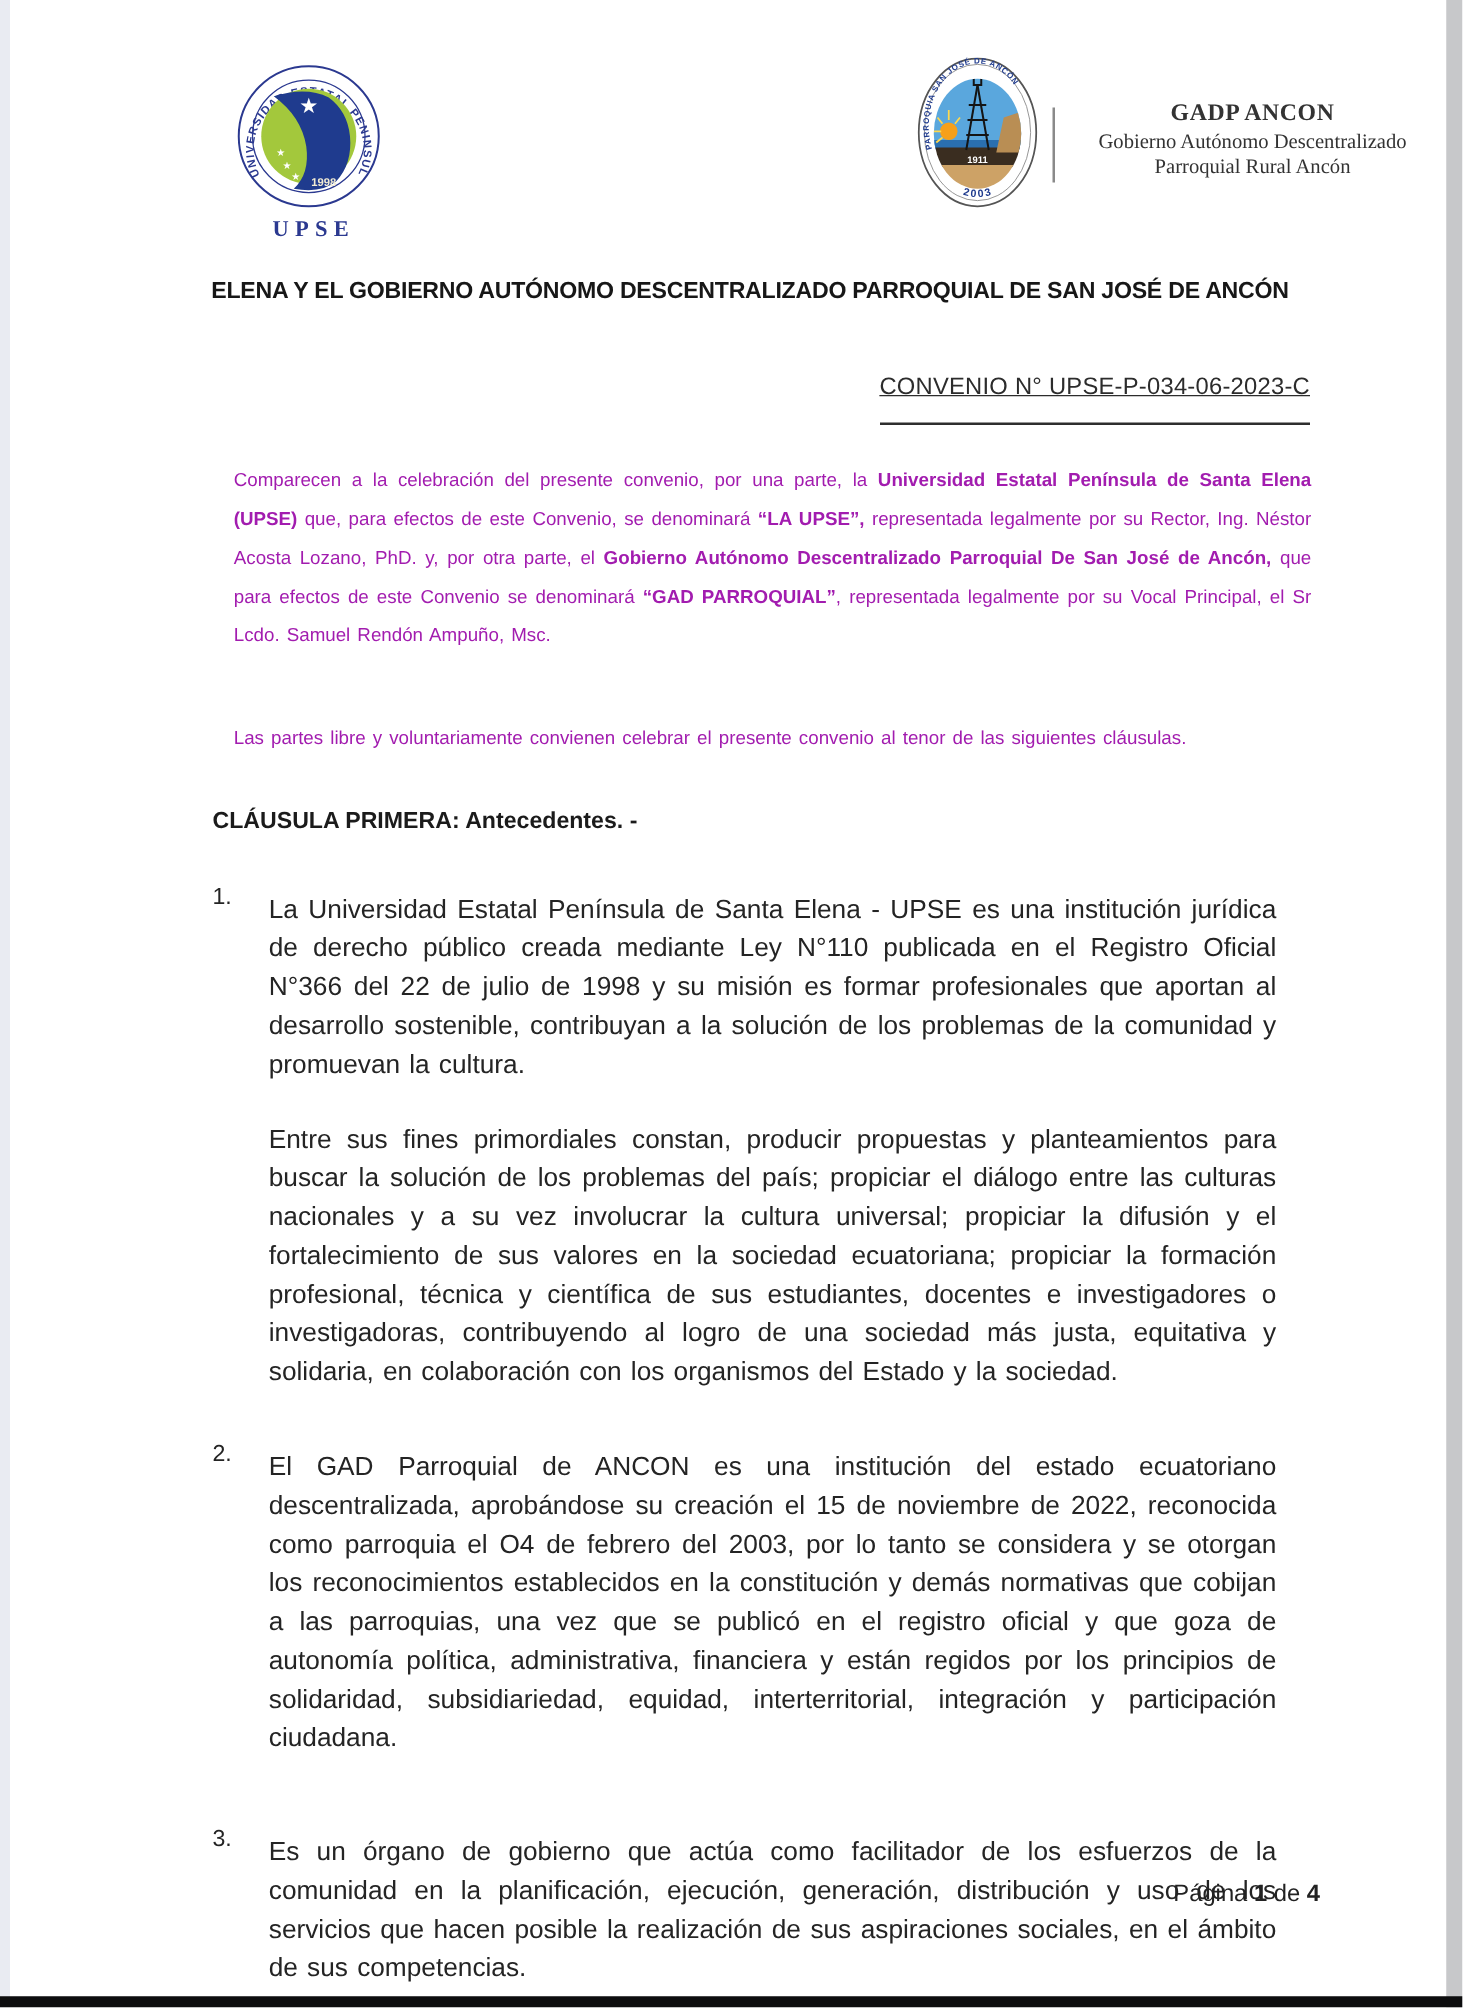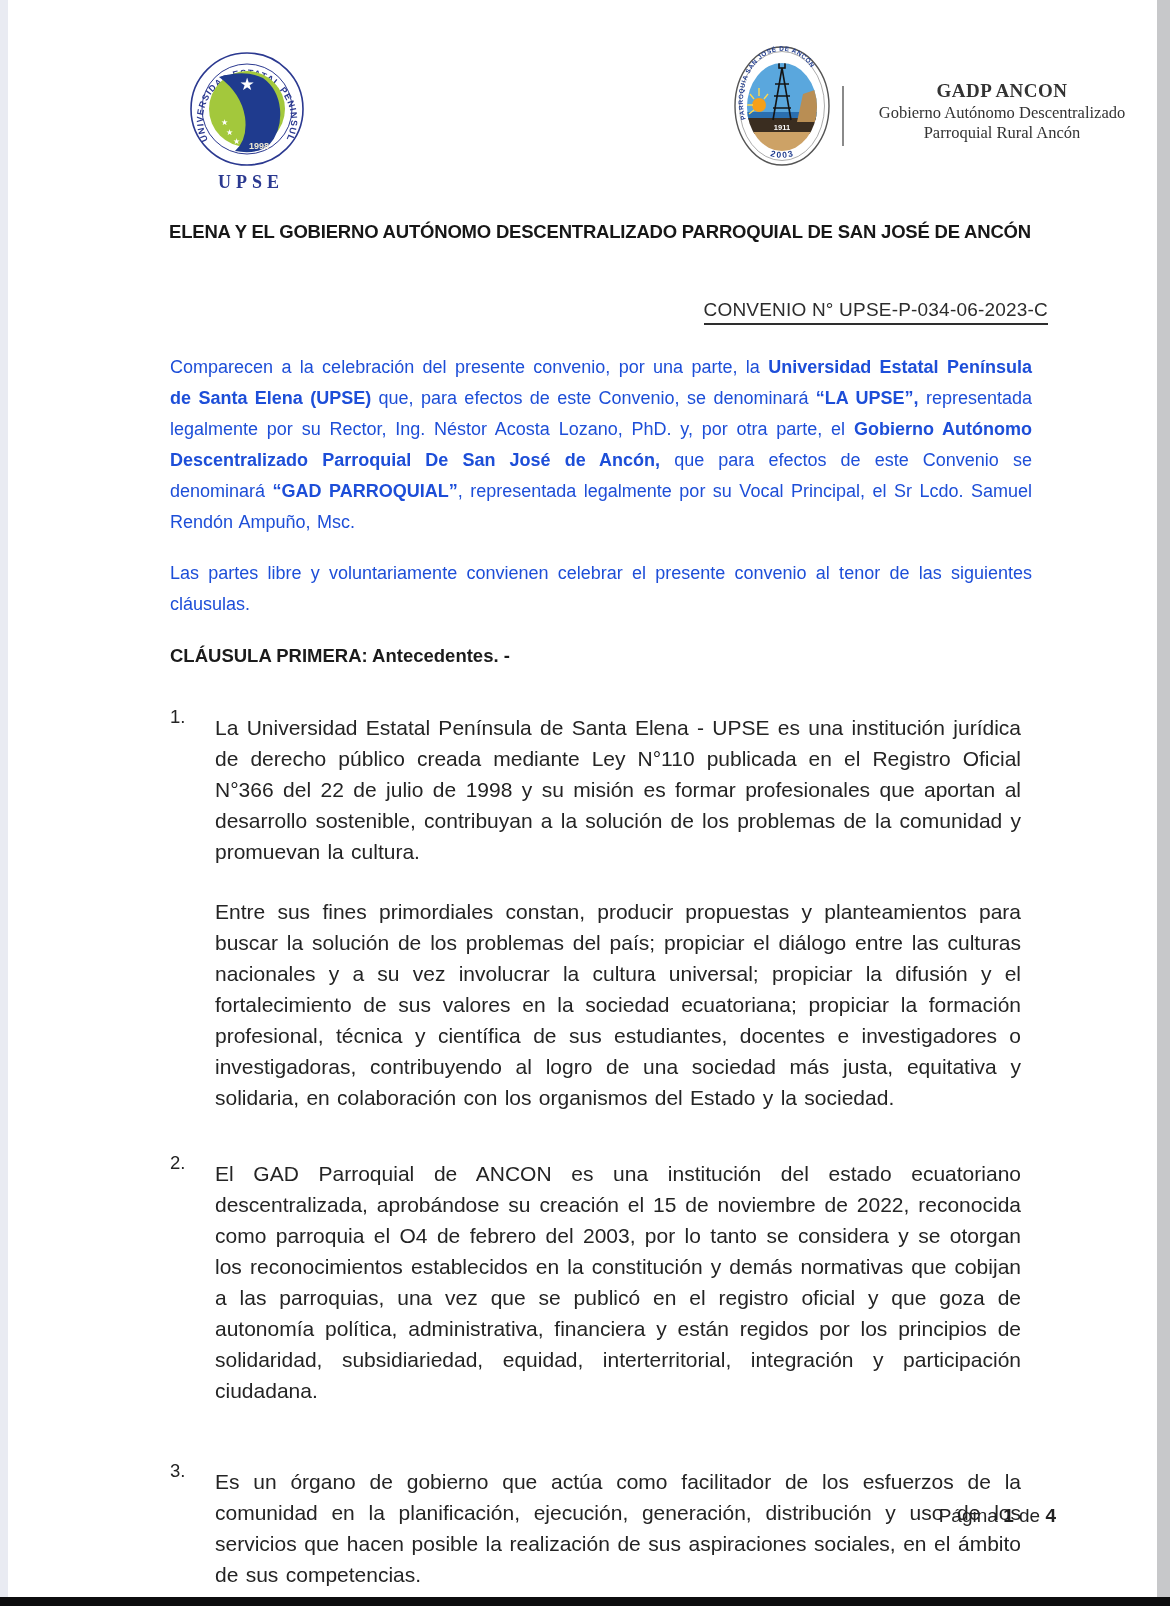--- a/index.html
+++ b/index.html
@@ -27,25 +27,25 @@
   .gadp-caption .gc-title{font-weight:bold;font-size:19px;letter-spacing:.5px;margin-bottom:1px;}
   .gadp-caption .gc-line{font-size:16.5px;line-height:20px;}
 
   
   .doc-title{
     position:absolute;left:145px;width:910px;top:217px;text-align:center;
     font-weight:bold;font-size:18.5px;line-height:30px;color:#171717;letter-spacing:-0.2px;
   }
   .doc-title div{white-space:nowrap;}
   .convenio-line{position:absolute;left:170px;width:878px;top:299px;text-align:right;font-size:19px;color:#2c2c2c;}
-  .convenio-line .u{border-bottom:2px solid #2e2e2e;padding-bottom:3px;letter-spacing:.2px;}
+  .convenio-line .u{border-bottom:2px solid #2e2e2e;padding-bottom:18px;letter-spacing:.2px;text-decoration:underline;}
 
   .para{
     position:absolute;left:170px;width:862px;
-    font-size:18px;line-height:31px;text-align:justify;word-spacing:1.5px;color:#1d4ed8;margin:0;
+    font-size:15px;line-height:31px;text-align:justify;word-spacing:1.5px;color:#a21caf;margin:17px;
   }
   .intro{top:352px;}
   .parties{top:558px;}
   .clause-heading{
     position:absolute;left:170px;width:862px;top:645px;
     font-size:18.5px;font-weight:bold;color:#1b1b1b;margin:0;
   }
   .clause-list{position:absolute;left:170px;width:862px;top:701px;}
   .clause-item{display:flex;}
   .clause-item .num{flex:0 0 34px;font-size:18.5px;line-height:31px;color:#242424;}

